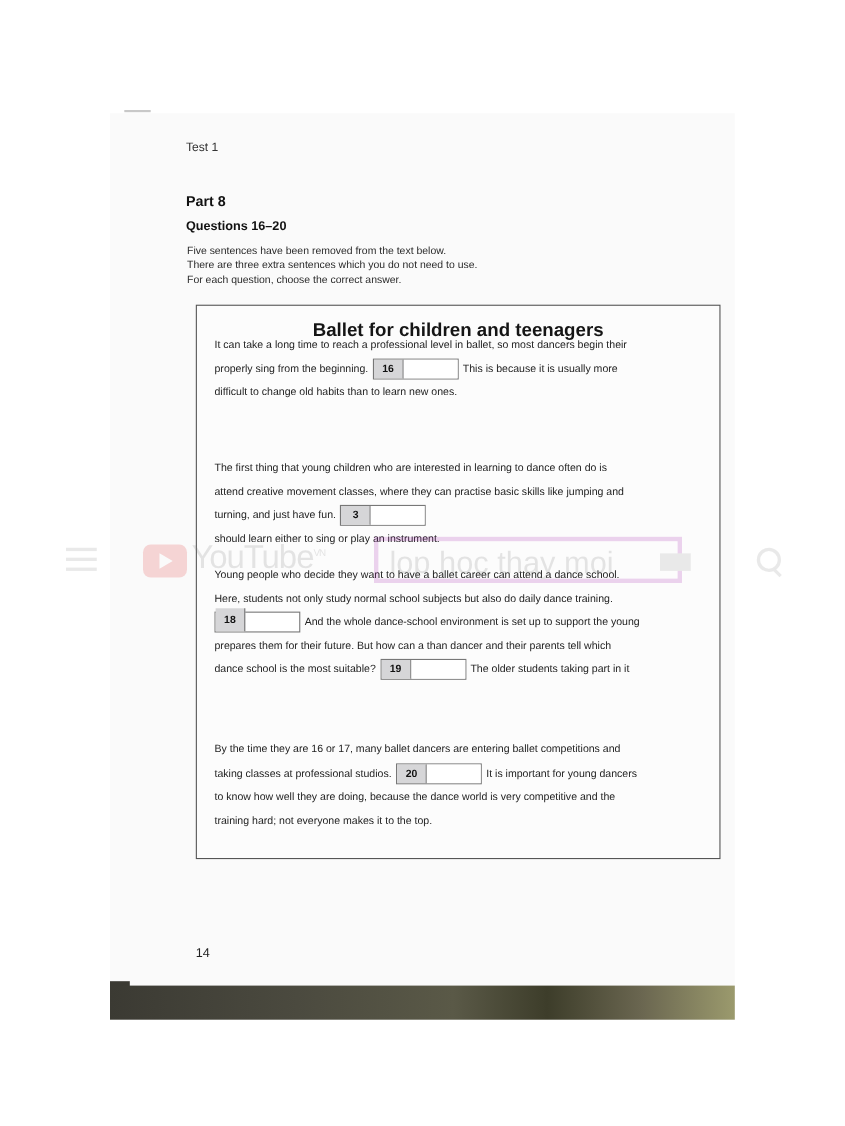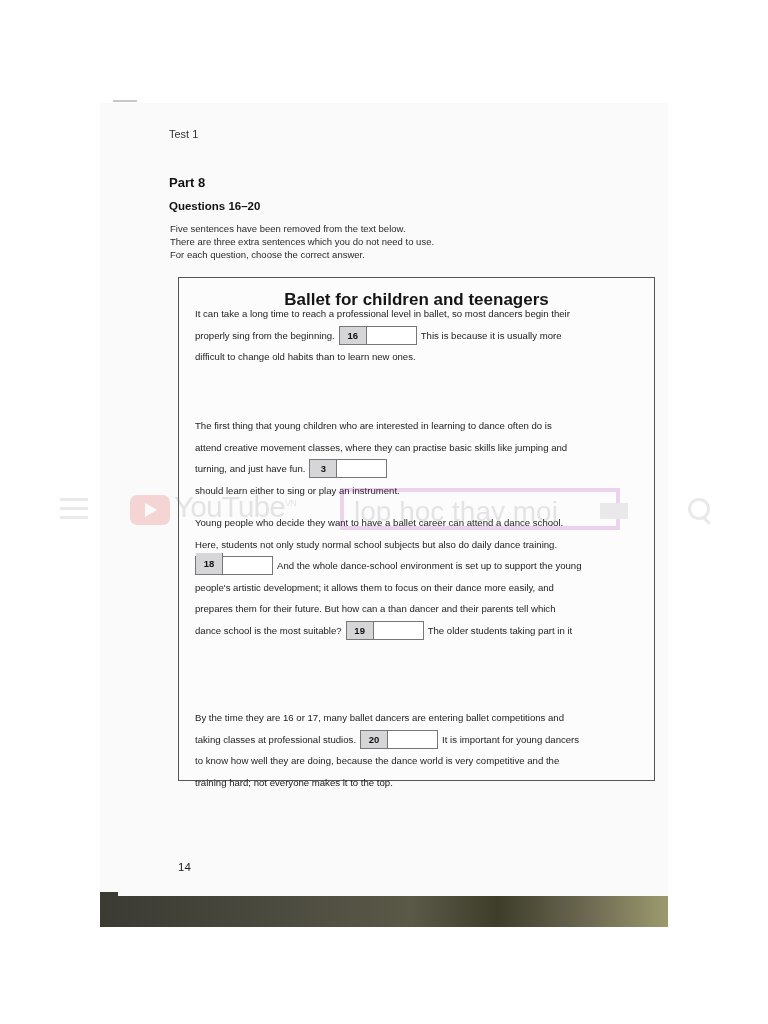--- a/index.html
+++ b/index.html
@@ -126,33 +126,32 @@
   <div class="para" style="top:234px;">
     <div class="line">Young people who decide they want to have a ballet career can attend a dance school.</div>
     <div class="line">Here, students not only study normal school subjects but also do daily dance training.</div>
     <div class="line">
       <span class="gap first">
         <span class="gap-num">18</span>
         <span class="gap-blank"></span>
       </span>
       <span>And the whole dance-school environment is set up to support the young</span>
     </div>
-    <div class="line">people's artistic development; it allows them to focus on their dance more easily, and</div>
     <div class="line">prepares them for their future. But how can a than dancer and their parents tell which</div>
     <div class="line">
       <span>dance school is the most suitable?</span>
       <span class="gap">
         <span class="gap-num">19</span>
         <span class="gap-blank"></span>
       </span>
       <span>The older students taking part in it</span>
     </div>
   </div>
 
-  <div class="para" style="top:393px;margin-top:36px;">
+  <div class="para" style="top:393px;">
     <div class="line">By the time they are 16 or 17, many ballet dancers are entering ballet competitions and</div>
     <div class="line">
       <span>taking classes at professional studios.</span>
       <span class="gap">
         <span class="gap-num">20</span>
         <span class="gap-blank"></span>
       </span>
       <span>It is important for young dancers</span>
     </div>
     <div class="line">to know how well they are doing, because the dance world is very competitive and the</div>

